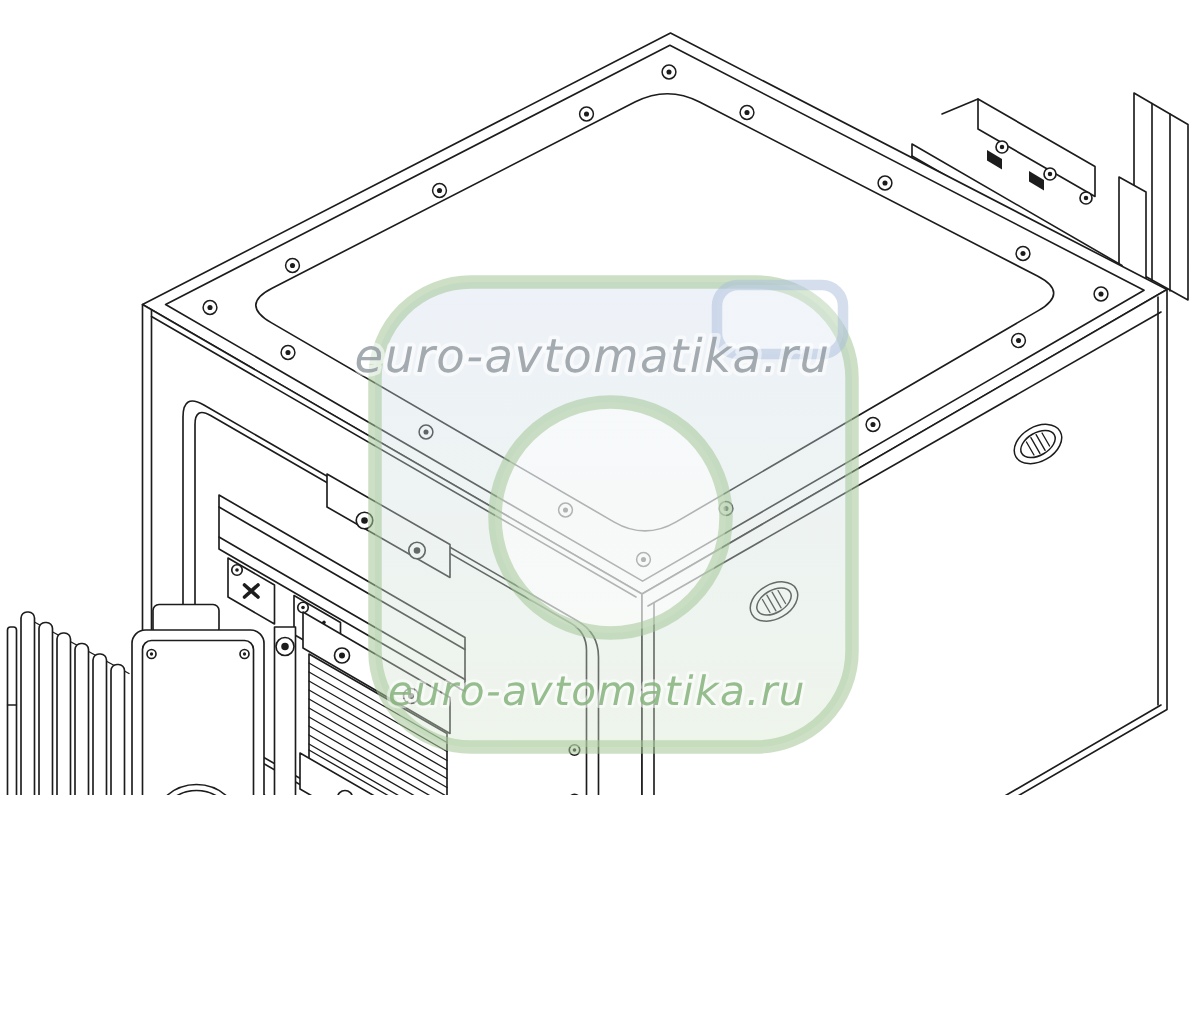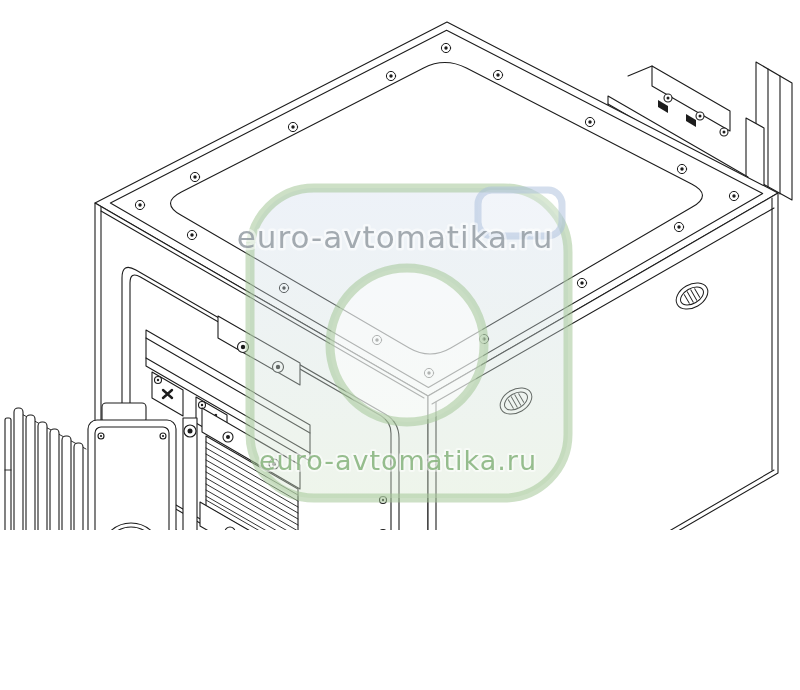--- a/index.html
+++ b/index.html
@@ -1,17 +1,17 @@
 <!DOCTYPE html>
 <html><head>
 <meta charset="utf-8">
 <style>
   html,body{margin:0;padding:0;background:#ffffff;}
   .canvas{width:800px;height:530px;background:#ffffff;position:relative;overflow:hidden;
-          font-family:"DejaVu Sans", sans-serif;}
+          font-family:"DejaVu Sans", sans-serif;font-style:italic;}
   svg{display:block;}
   text{font-family:"DejaVu Sans", sans-serif;}
 </style>
 </head>
 <body>
 
 <div class="canvas">
 <svg width="800" height="690" viewBox="0 0 800 690">
   <defs>
     <linearGradient id="wmGrad" x1="0" y1="0" x2="0" y2="1">

